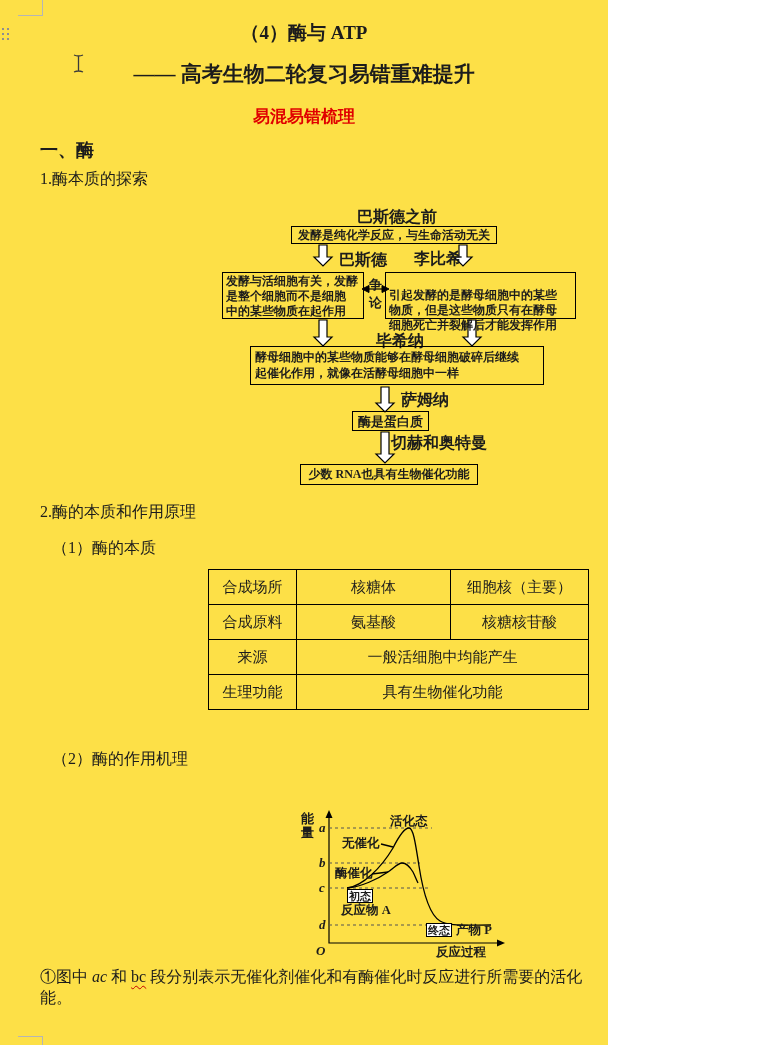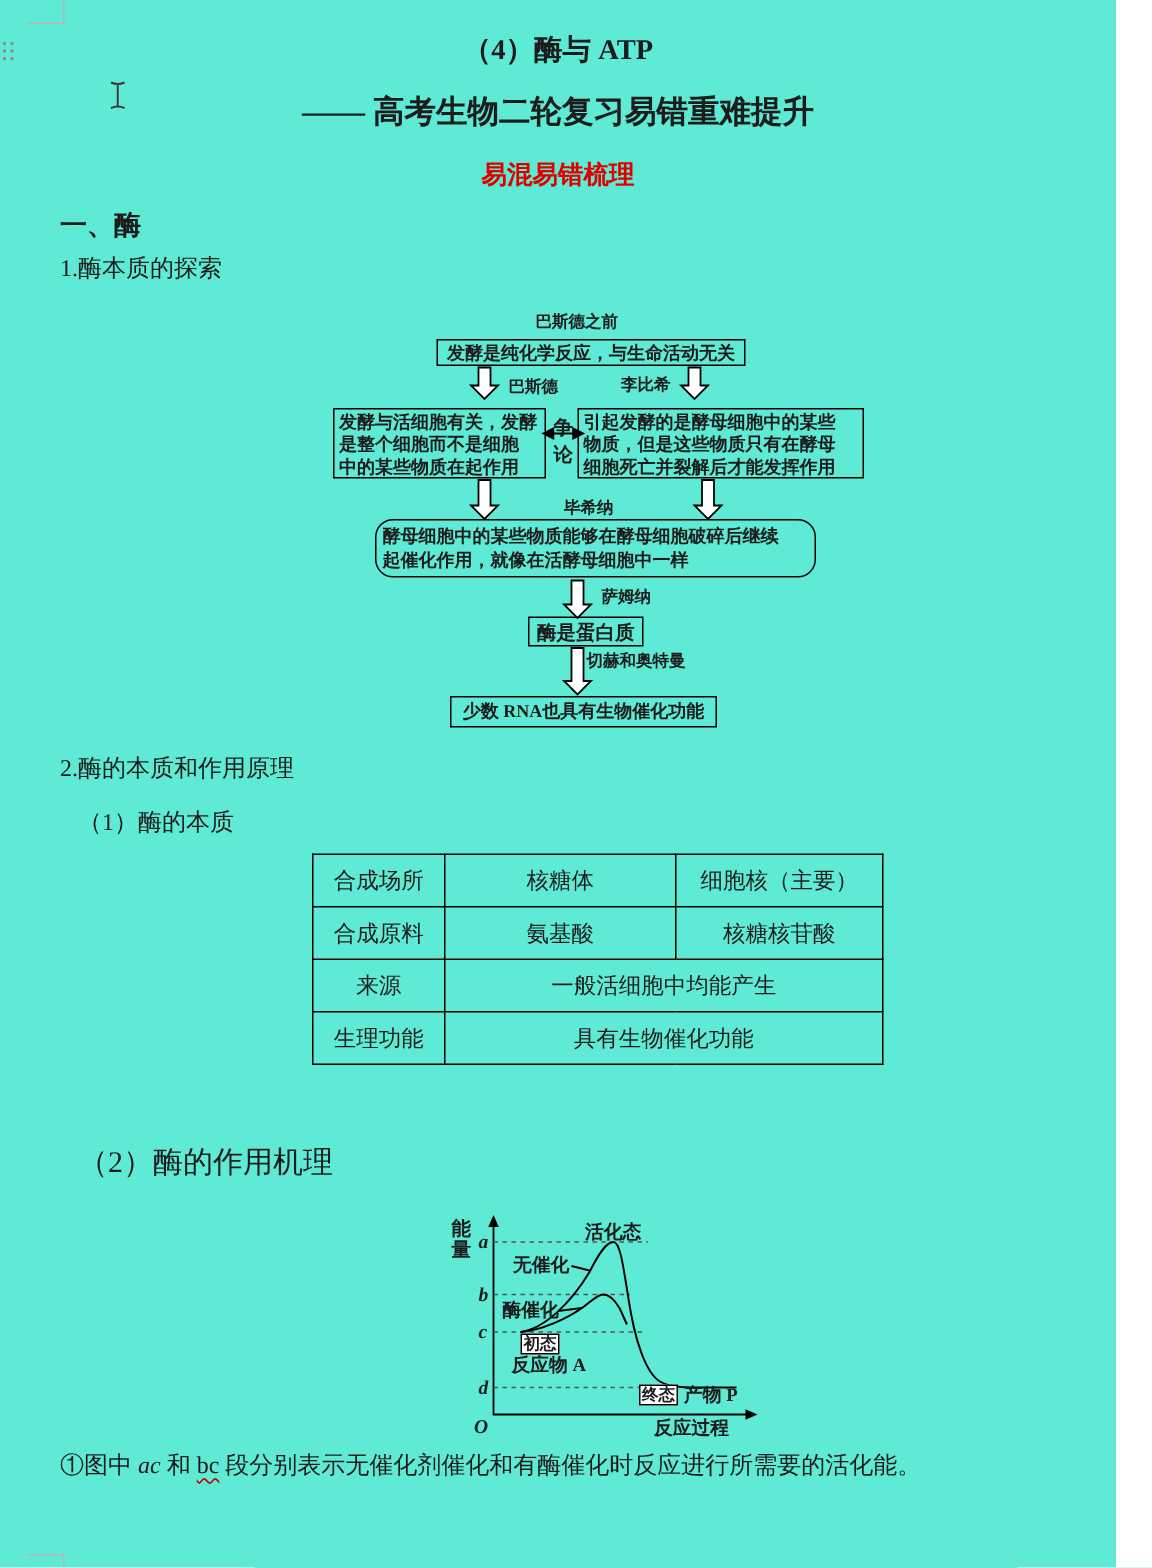--- a/index.html
+++ b/index.html
@@ -1,48 +1,48 @@
 <!DOCTYPE html>
 <html><head>
 <meta charset="utf-8">
 <style>
   html,body{margin:0;padding:0;background:#ffffff;}
   .page{
-    position:relative;width:744px;height:1045px;background:#5eead4;
+    position:relative;width:608px;height:1045px;background:#fde047;
     font-family:"Liberation Serif","DejaVu Serif",serif;color:#1c1c1c;
     overflow:hidden;
   }
   
   .corner{position:absolute;border:0 solid #b5b5b5;}
   .corner.tl{left:18px;top:0;width:24px;height:15px;border-right-width:1px;border-bottom-width:1px;}
   .corner.tr{left:757px;top:0;width:11px;height:15px;border-left-width:1px;border-bottom-width:1px;}
   .corner.bl{left:18px;top:1036px;width:24px;height:9px;border-right-width:1px;border-top-width:1px;}
   
   .drag-handle{position:absolute;left:2px;top:28px;display:flex;flex-direction:column;gap:3px;}
   .drag-handle .r{display:flex;gap:3px;}
   .drag-handle i{width:2px;height:2px;background:#8f8f8f;display:block;}
   
   .doc-title{position:absolute;left:0;top:20px;width:100%;text-align:center;font-weight:bold;font-size:19px;}
   .doc-subtitle{position:absolute;left:0;top:60px;width:100%;text-align:center;font-weight:bold;font-size:21px;}
   .red-heading{position:absolute;left:0;top:105px;width:100%;text-align:center;font-weight:bold;font-size:17px;color:#e00000;}
   .h1{position:absolute;left:40px;top:138px;font-family:"Liberation Sans","DejaVu Sans",sans-serif;font-weight:bold;font-size:18px;}
   .sub1{position:absolute;left:40px;top:169px;font-size:16px;}
   .h2{position:absolute;left:40px;top:502px;font-size:16px;}
   .h2s1{position:absolute;left:52px;top:538px;font-size:16px;}
-  .h2s2{position:absolute;left:52px;top:749px;font-size:20px;margin-top:12px;}
+  .h2s2{position:absolute;left:52px;top:749px;font-size:16px;}
   .para{position:absolute;left:40px;top:781px;font-size:16px;}
   .note1{position:absolute;left:40px;top:967px;font-size:16px;}
   .note2{position:absolute;left:40px;top:1004px;font-size:16px;}
   .it{font-style:italic;}
   .wavy{text-decoration:underline;text-decoration-style:wavy;text-decoration-color:#c40000;text-decoration-thickness:1px;text-underline-offset:3px;}
   
   .cursor{position:absolute;left:73px;top:54px;}
   
   .flowchart{position:absolute;left:0;top:200px;width:768px;height:295px;font-weight:bold;}
-  .flowchart .lbl{position:absolute;font-size:11px;white-space:nowrap;}
+  .flowchart .lbl{position:absolute;font-size:16px;white-space:nowrap;}
   .fbox{position:absolute;border:1px solid #000;font-size:12px;line-height:15px;box-sizing:border-box;}
   .fbox.center{display:flex;align-items:center;justify-content:center;white-space:nowrap;}
   .fbox .ln{white-space:nowrap;}
   .arrow-layer{position:absolute;left:0;top:0;}
   
   .tbl{position:absolute;left:208px;top:569px;border-collapse:collapse;table-layout:fixed;}
   .tbl td{border:1px solid #000;text-align:center;vertical-align:middle;font-size:15px;height:34px;padding:0 2px;}
   
   .chart{position:absolute;left:295px;top:808px;width:232px;height:152px;}
   .chart .clabel{position:absolute;font-size:12.5px;font-weight:bold;white-space:nowrap;line-height:13px;}
@@ -109,28 +109,28 @@
     <div class="lbl" style="left:339px;top:50px;">巴斯德</div>
     <div class="lbl" style="left:414px;top:49px;">李比希</div>
 
     <div class="fbox" style="left:222px;top:72px;width:142px;height:47px;padding:1px 3px;">
       <div class="ln">发酵与活细胞有关，发酵</div>
       <div class="ln">是整个细胞而不是细胞</div>
       <div class="ln">中的某些物质在起作用</div>
     </div>
     <div class="lbl" style="left:369px;top:76px;font-size:13px;">争</div>
     <div class="lbl" style="left:369px;top:94px;font-size:13px;">论</div>
-    <div class="fbox" style="left:385px;top:72px;width:191px;height:47px;padding:1px 3px;">
+    <div class="fbox" style="left:385px;top:72px;width:191px;height:47px;padding:15px 3px;">
       <div class="ln">引起发酵的是酵母细胞中的某些</div>
       <div class="ln">物质，但是这些物质只有在酵母</div>
       <div class="ln">细胞死亡并裂解后才能发挥作用</div>
     </div>
 
     <div class="lbl" style="left:376px;top:131px;">毕希纳</div>
-    <div class="fbox" style="left:250px;top:146px;width:294px;height:39px;padding:2px 4px;line-height:16px;border-radius:12px;">
+    <div class="fbox" style="left:250px;top:146px;width:294px;height:39px;padding:2px 4px;line-height:16px;">
       <div class="ln">酵母细胞中的某些物质能够在酵母细胞破碎后继续</div>
       <div class="ln">起催化作用，就像在活酵母细胞中一样</div>
     </div>
 
     <div class="lbl" style="left:401px;top:190px;">萨姆纳</div>
     <div class="fbox center" style="left:352px;top:211px;width:77px;height:20px;font-size:13px;">酶是蛋白质</div>
 
     <div class="lbl" style="left:391px;top:233px;">切赫和奥特曼</div>
     <div class="fbox center" style="left:300px;top:264px;width:178px;height:21px;">少数 RNA也具有生物催化功能</div>
   </div>

